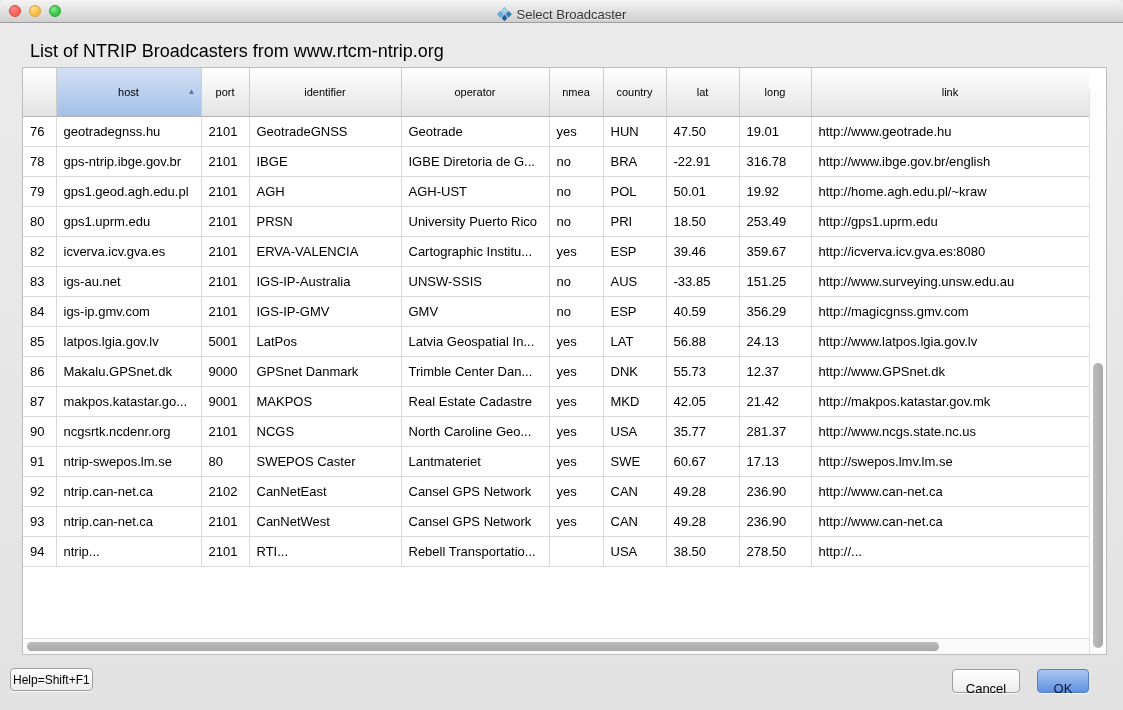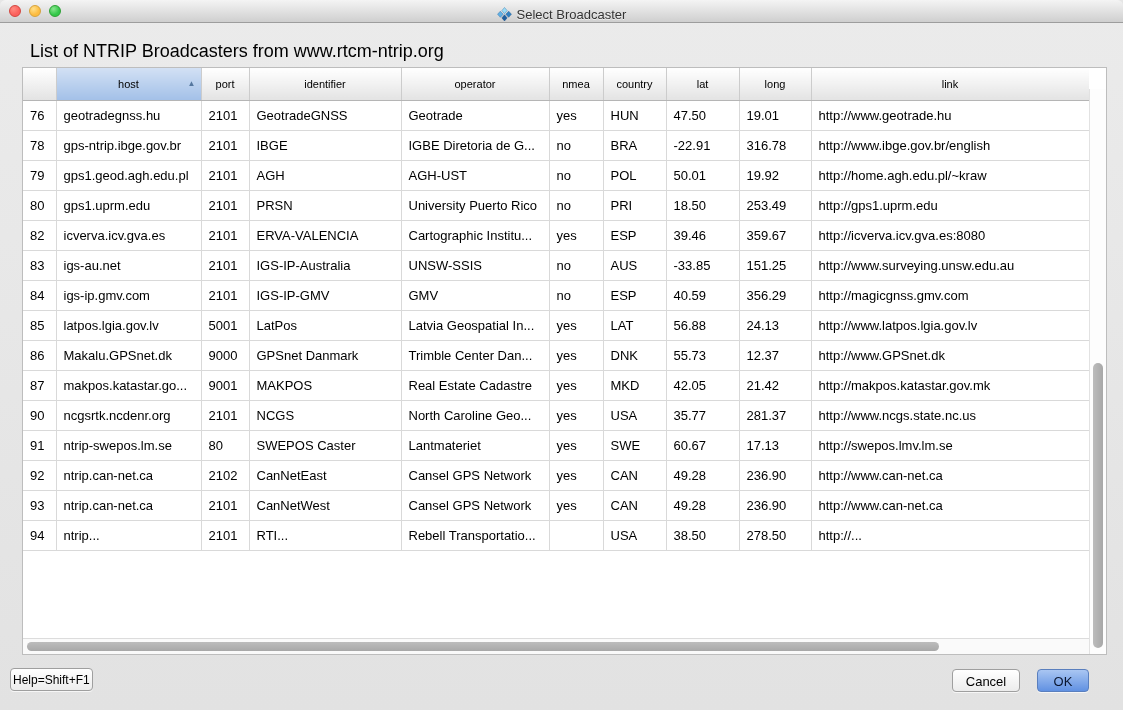--- a/index.html
+++ b/index.html
@@ -58,21 +58,21 @@
   col.col-country    { width:63px; }
   col.col-lat        { width:73px; }
   col.col-long       { width:72px; }
   col.col-link       { width:278px; }
   thead th {
     height:32px; box-sizing:content-box;
     background:linear-gradient(#ffffff, #e3e3e3);
     border-right:1px solid #cccccc;
     border-bottom:1px solid #b5b5b5;
     font-size:11px; font-weight:normal; color:#000;
-    text-align:center; padding:0; position:relative;
+    text-align:center; padding:8px; position:relative;
     white-space:nowrap; overflow:hidden;
   }
   thead th.sorted { background:linear-gradient(#d2e0f4, #a3c0e8); }
   .sort-arrow {
     position:absolute; right:5px; top:50%; transform:translateY(-50%);
     font-size:8px; color:#55779f; line-height:1;
   }
   tbody td {
     height:29px;
     border-right:1px solid #d9d9d9;
@@ -104,21 +104,21 @@
     border-radius:5px;
   }
 
   
   .btn {
     position:absolute; height:23px; box-sizing:border-box;
     font-family:"Liberation Sans", sans-serif; font-size:13px; color:#000;
     border:1px solid #9f9f9f; border-radius:4px;
     background:linear-gradient(#ffffff, #ececec);
     box-shadow:0 1px 0 rgba(255,255,255,.7);
-    text-align:center; padding:4px; cursor:default;
+    text-align:center; padding:11px; cursor:default;
   }
   .help-btn   { left:10px;  top:668px; padding:0 2px; font-size:12px; }
   .cancel-btn { left:952px; top:669px; width:68px; }
   .ok-btn {
     left:1037px; top:669px; width:52px;
     background:linear-gradient(#a9c6f2, #6191e2);
     border-color:#5a7fbe; color:#0a1630;
   }
 </style>
 </head>

